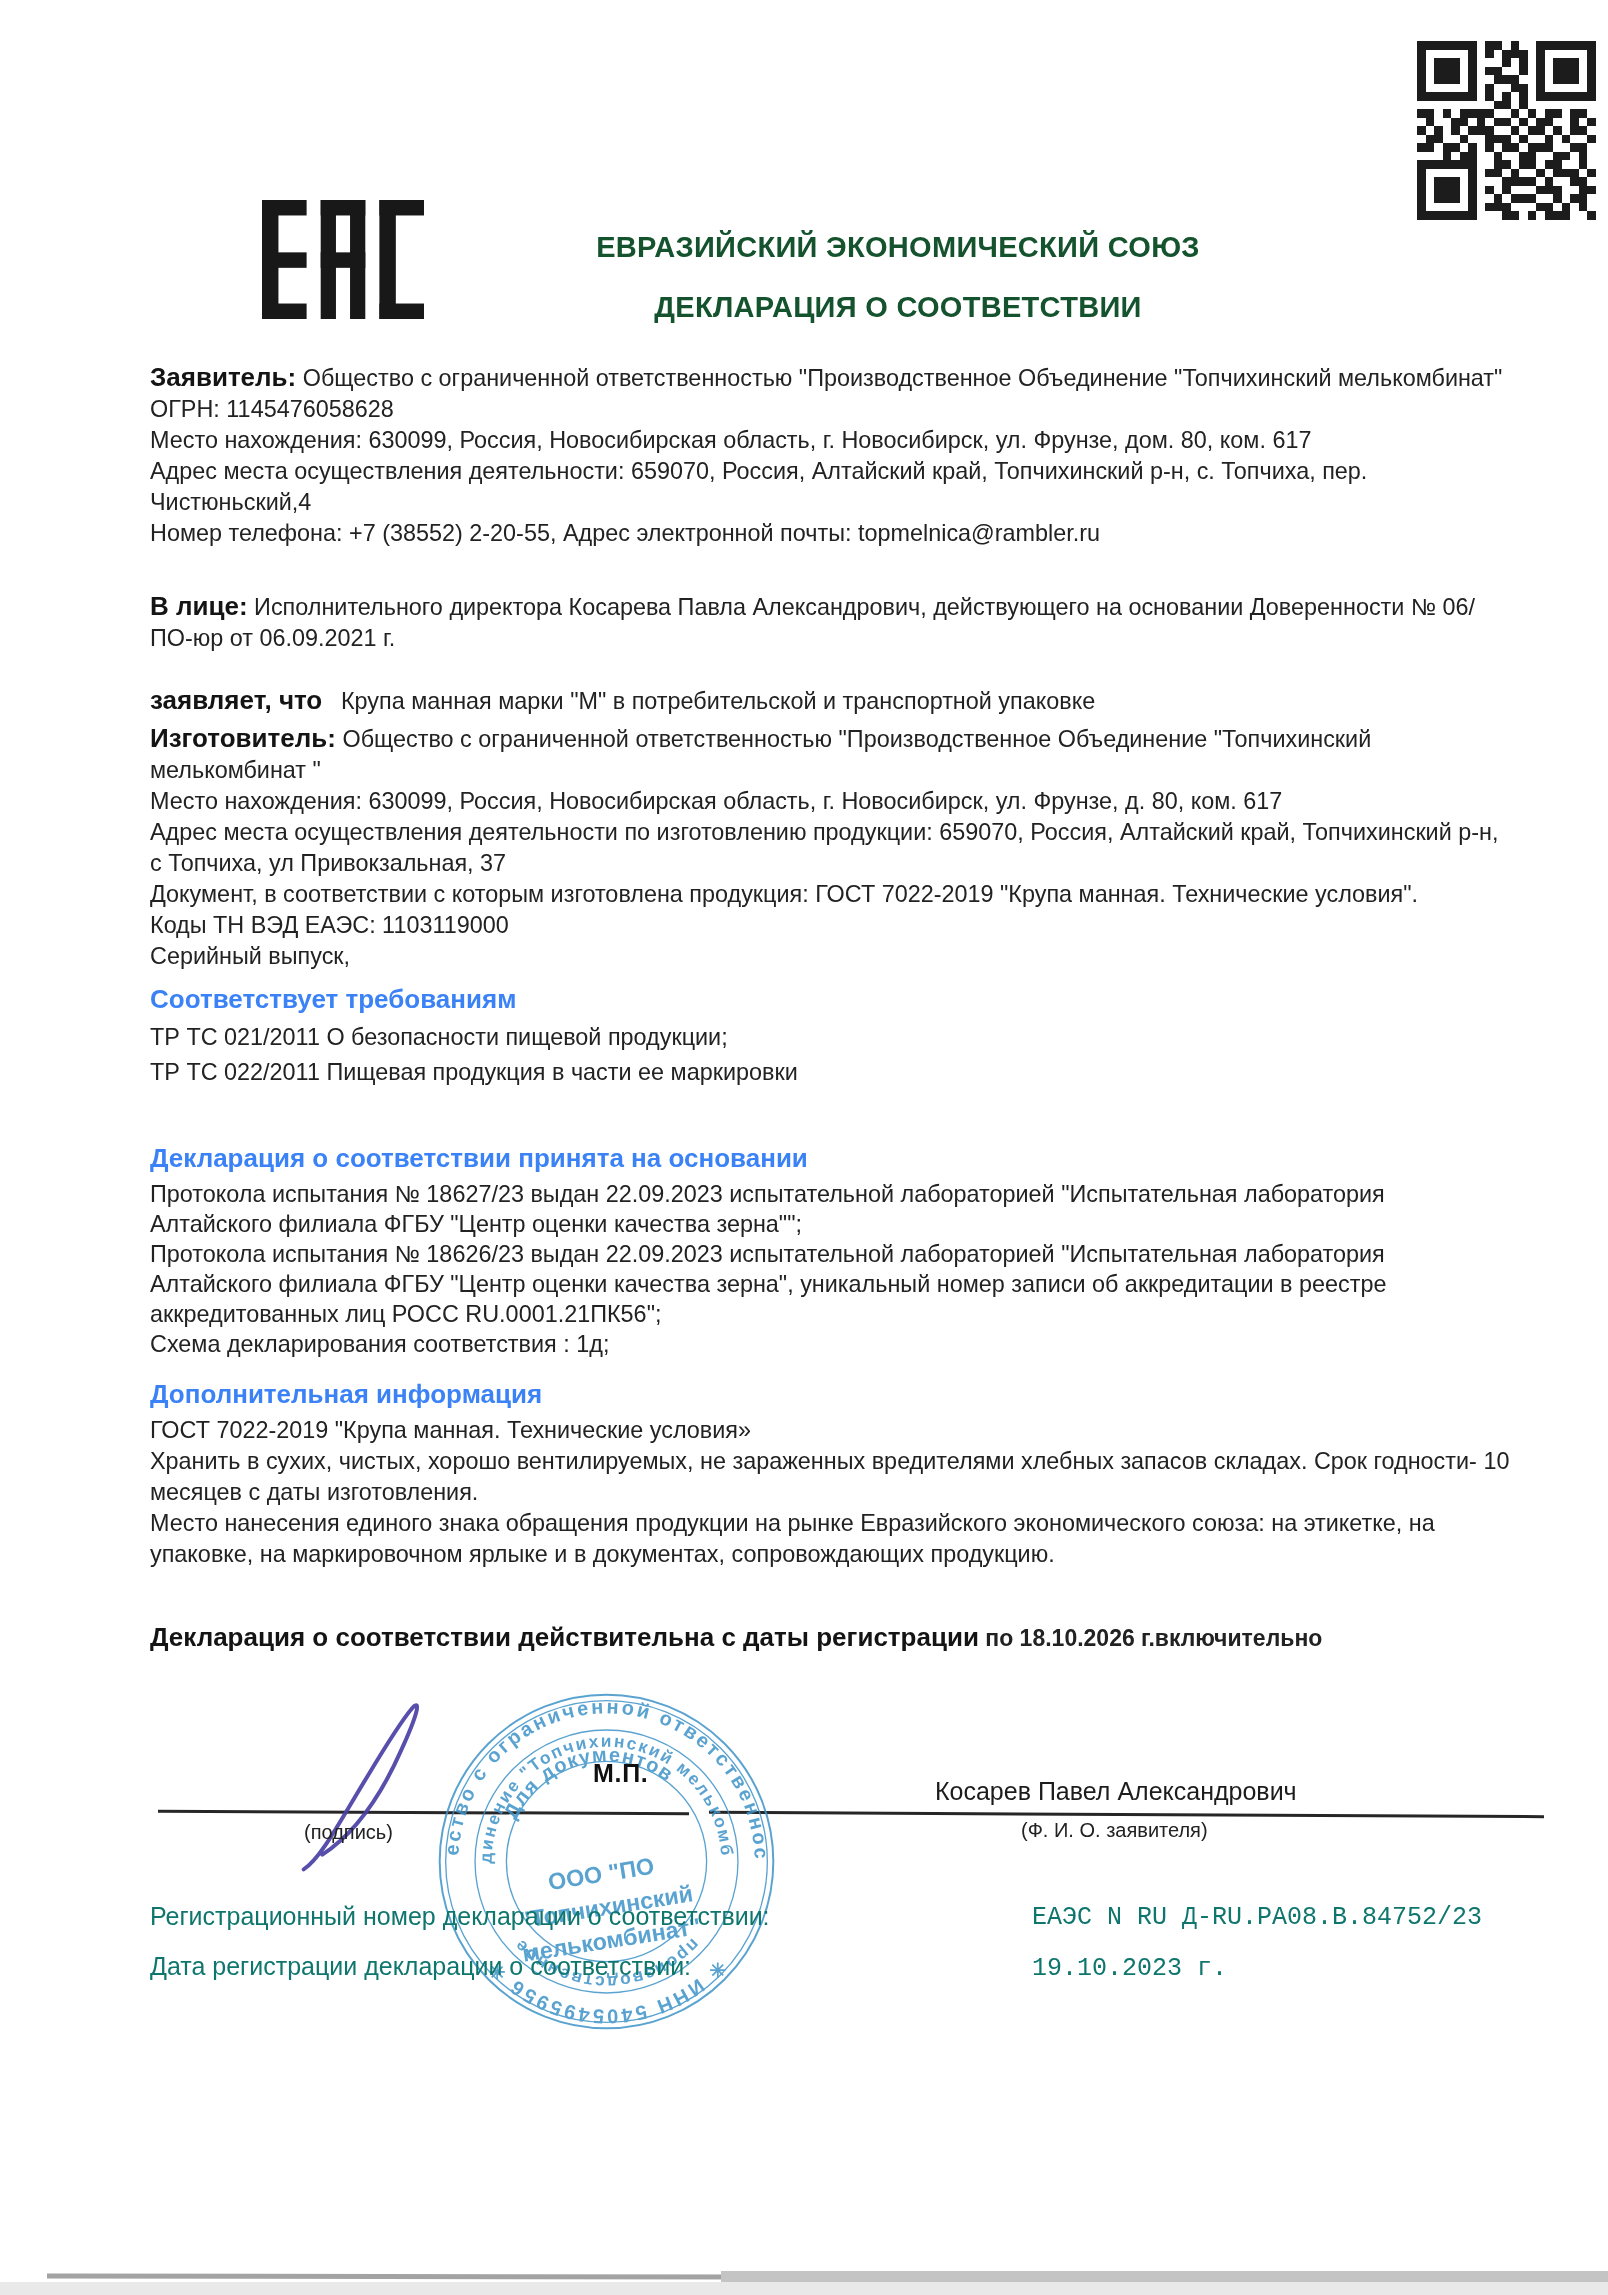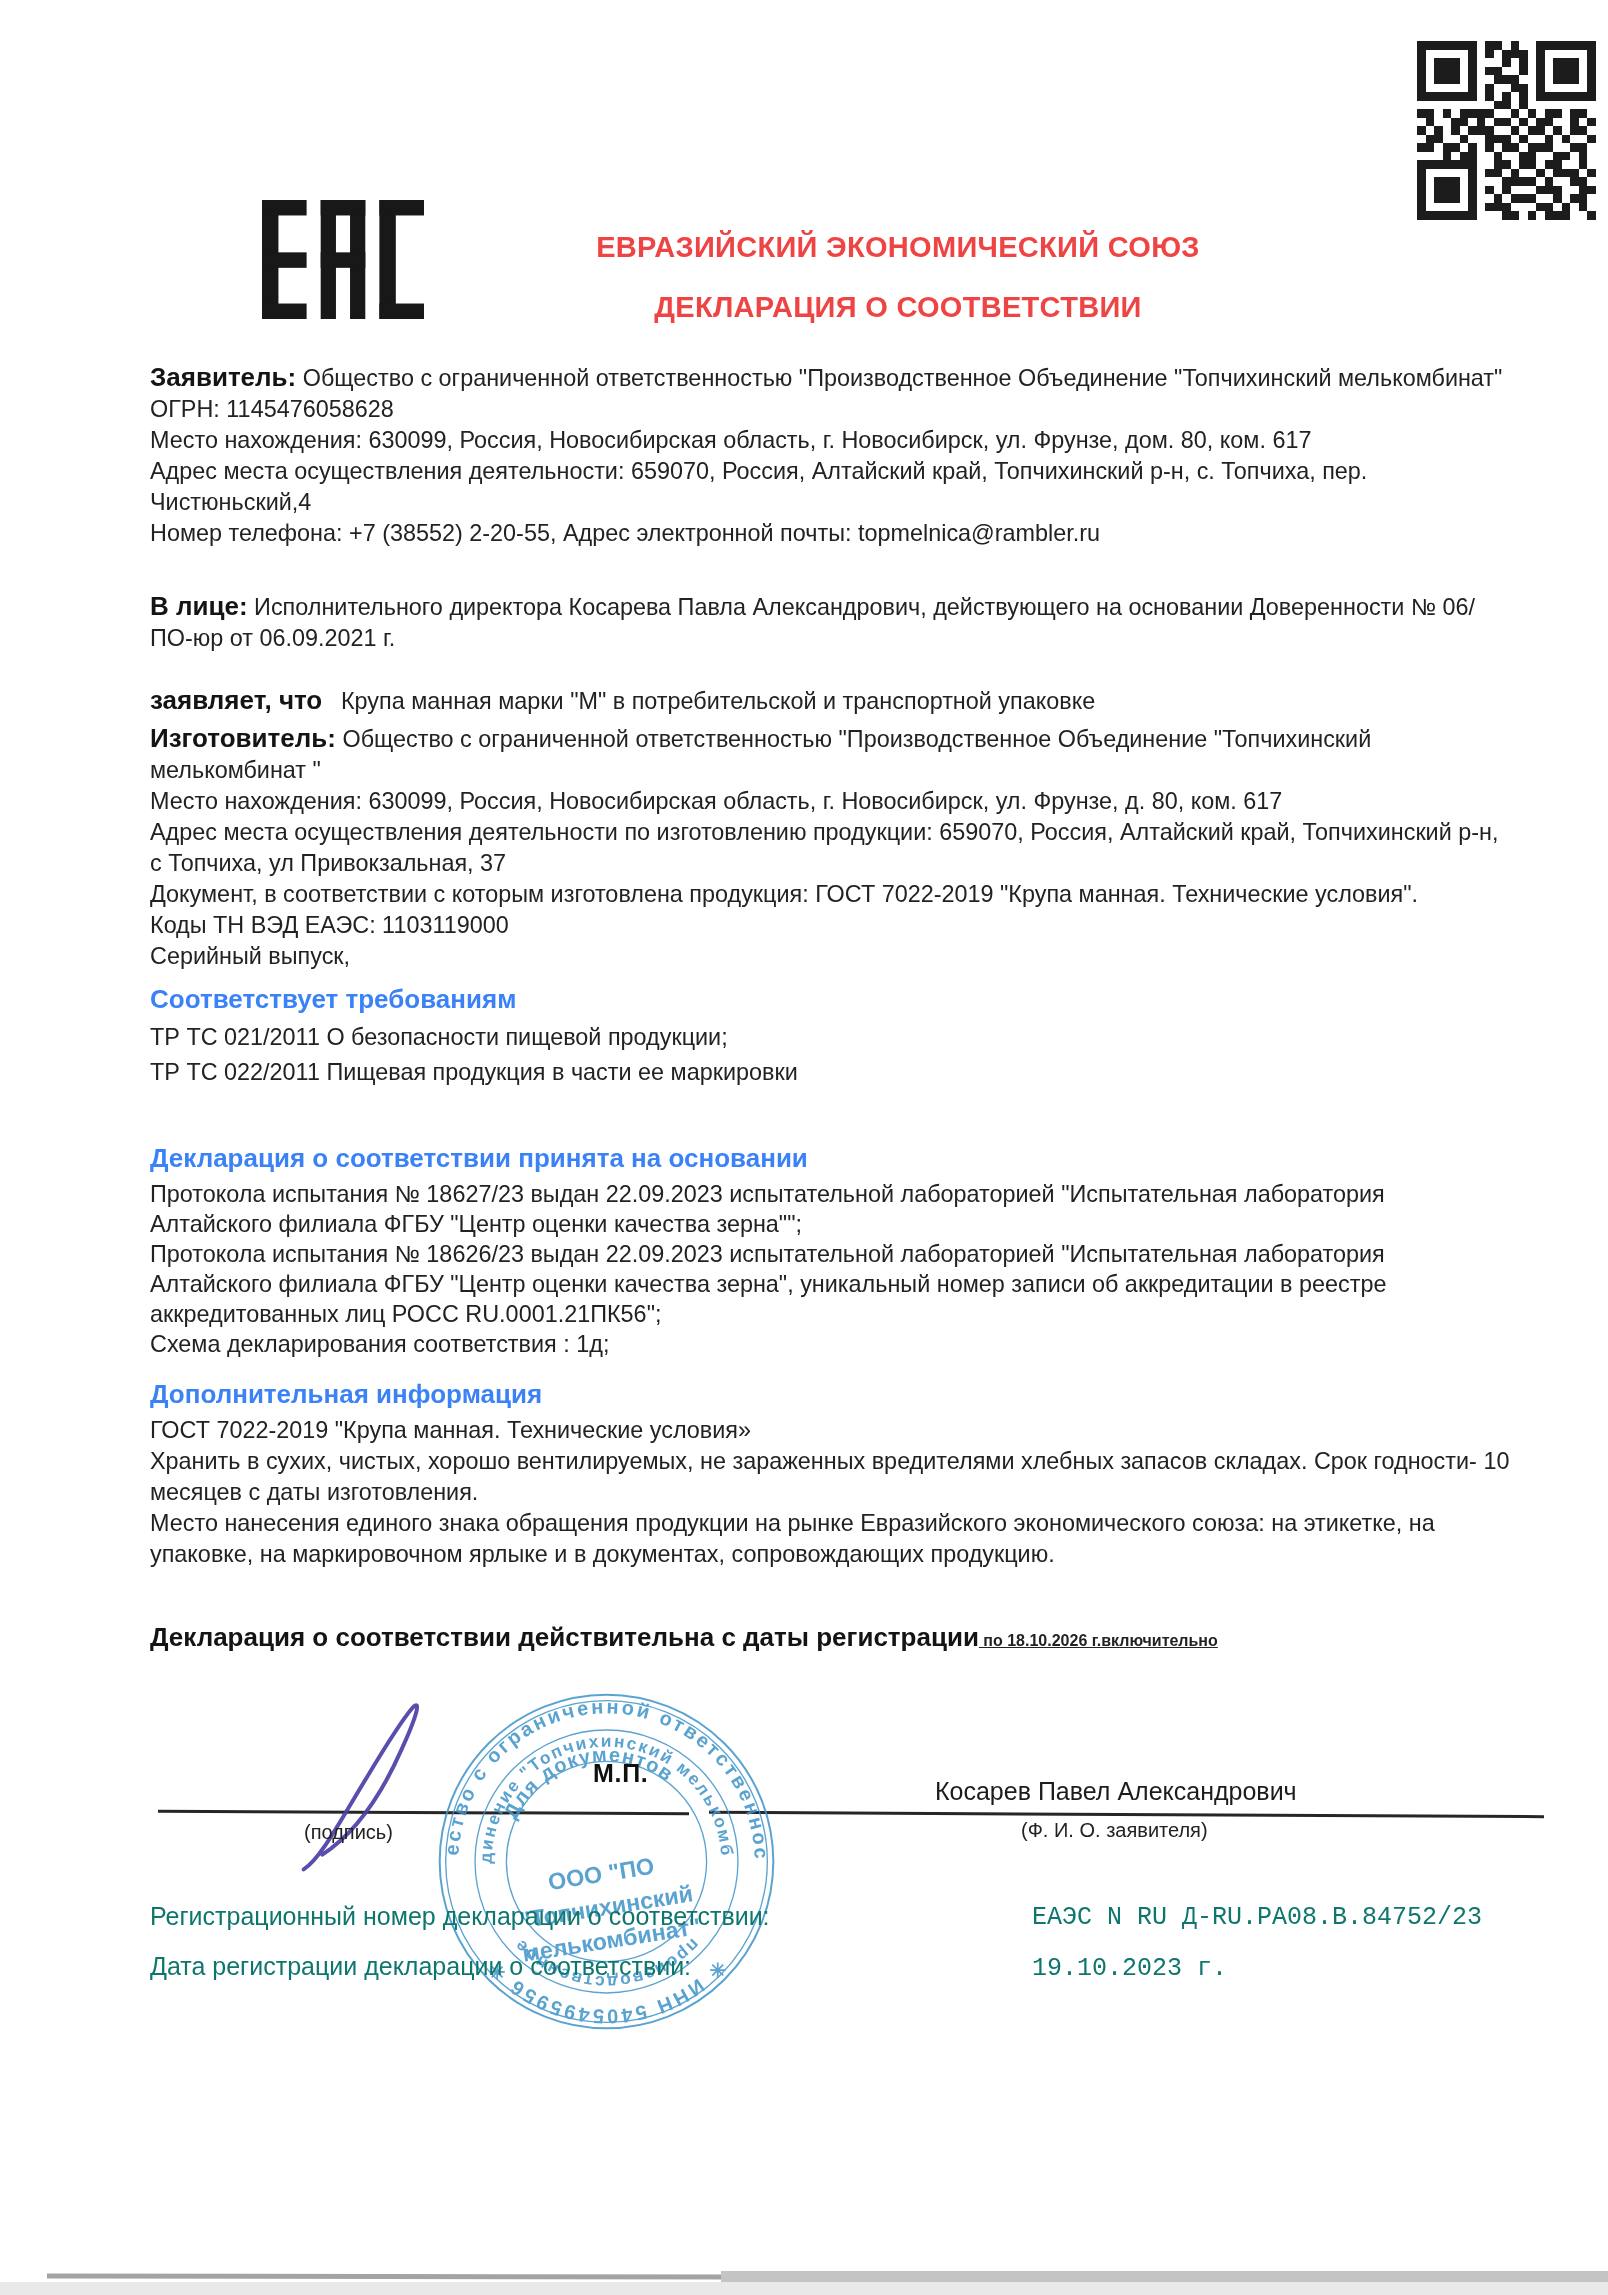--- a/index.html
+++ b/index.html
@@ -8,29 +8,29 @@
     font-family:"Liberation Sans","DejaVu Sans",sans-serif;color:#1f1f1f;
   }
   .blk{position:absolute;left:150px;width:1362px;font-size:23.4px;line-height:31px;color:#222;}
   .pre{white-space:pre-line;}
   .lbl{font-weight:700;font-size:26px;color:#141414;}
   .hd{font-weight:700;font-size:26px;color:#3b82f6;margin-bottom:5.3px;}
   .lh45{line-height:30px;}
   .lh47{line-height:31px;}
   .lh52{line-height:35px;margin-top:4px;}
   .title{position:absolute;left:227px;width:1342px;text-align:center;font-weight:700;
-         font-size:29px;letter-spacing:0.3px;color:#ef4444;}
+         font-size:29px;letter-spacing:0.3px;color:#14532d;}
   .gap{display:inline-block;width:18.7px;}
   .sigline{position:absolute;height:2.7px;background:#262626;}
   .caption{position:absolute;font-size:20px;color:#222;}
   .mp{position:absolute;font-weight:700;font-size:25px;color:#101010;letter-spacing:0.7px;}
   .signer{position:absolute;font-size:25px;color:#1c1c1c;text-align:center;}
   .reglbl{position:absolute;font-weight:400;font-size:25px;color:#0f766e;}
   .regval{position:absolute;font-size:25px;color:#0f766e;font-family:Liberation Mono, monospace;}
-  .val-tail{font-weight:700;font-size:16px;text-decoration:underline;}
+  .val-tail{font-weight:700;font-size:23px;}
   #qr-svg{position:absolute;left:1417px;top:41px;width:179px;height:179px;shape-rendering:crispEdges;}
   #eac-svg{position:absolute;left:262px;top:200px;width:162px;height:119px;}
   #stamp-svg{position:absolute;left:433px;top:1688px;width:347px;height:347px;opacity:.85;}
   #sig-svg{position:absolute;left:281px;top:1676px;width:200px;height:200px;}
   .stamp-txt{font-family:"Liberation Sans",sans-serif;font-weight:700;fill:#3e93c8;}
   .st-outer{font-size:30px;letter-spacing:4px;}
   .st-mid{font-size:26px;letter-spacing:3px;}
   .st-doc{font-size:30px;letter-spacing:2px;}
   .st-center{font-size:35px;}
   .artifact{position:absolute;}

